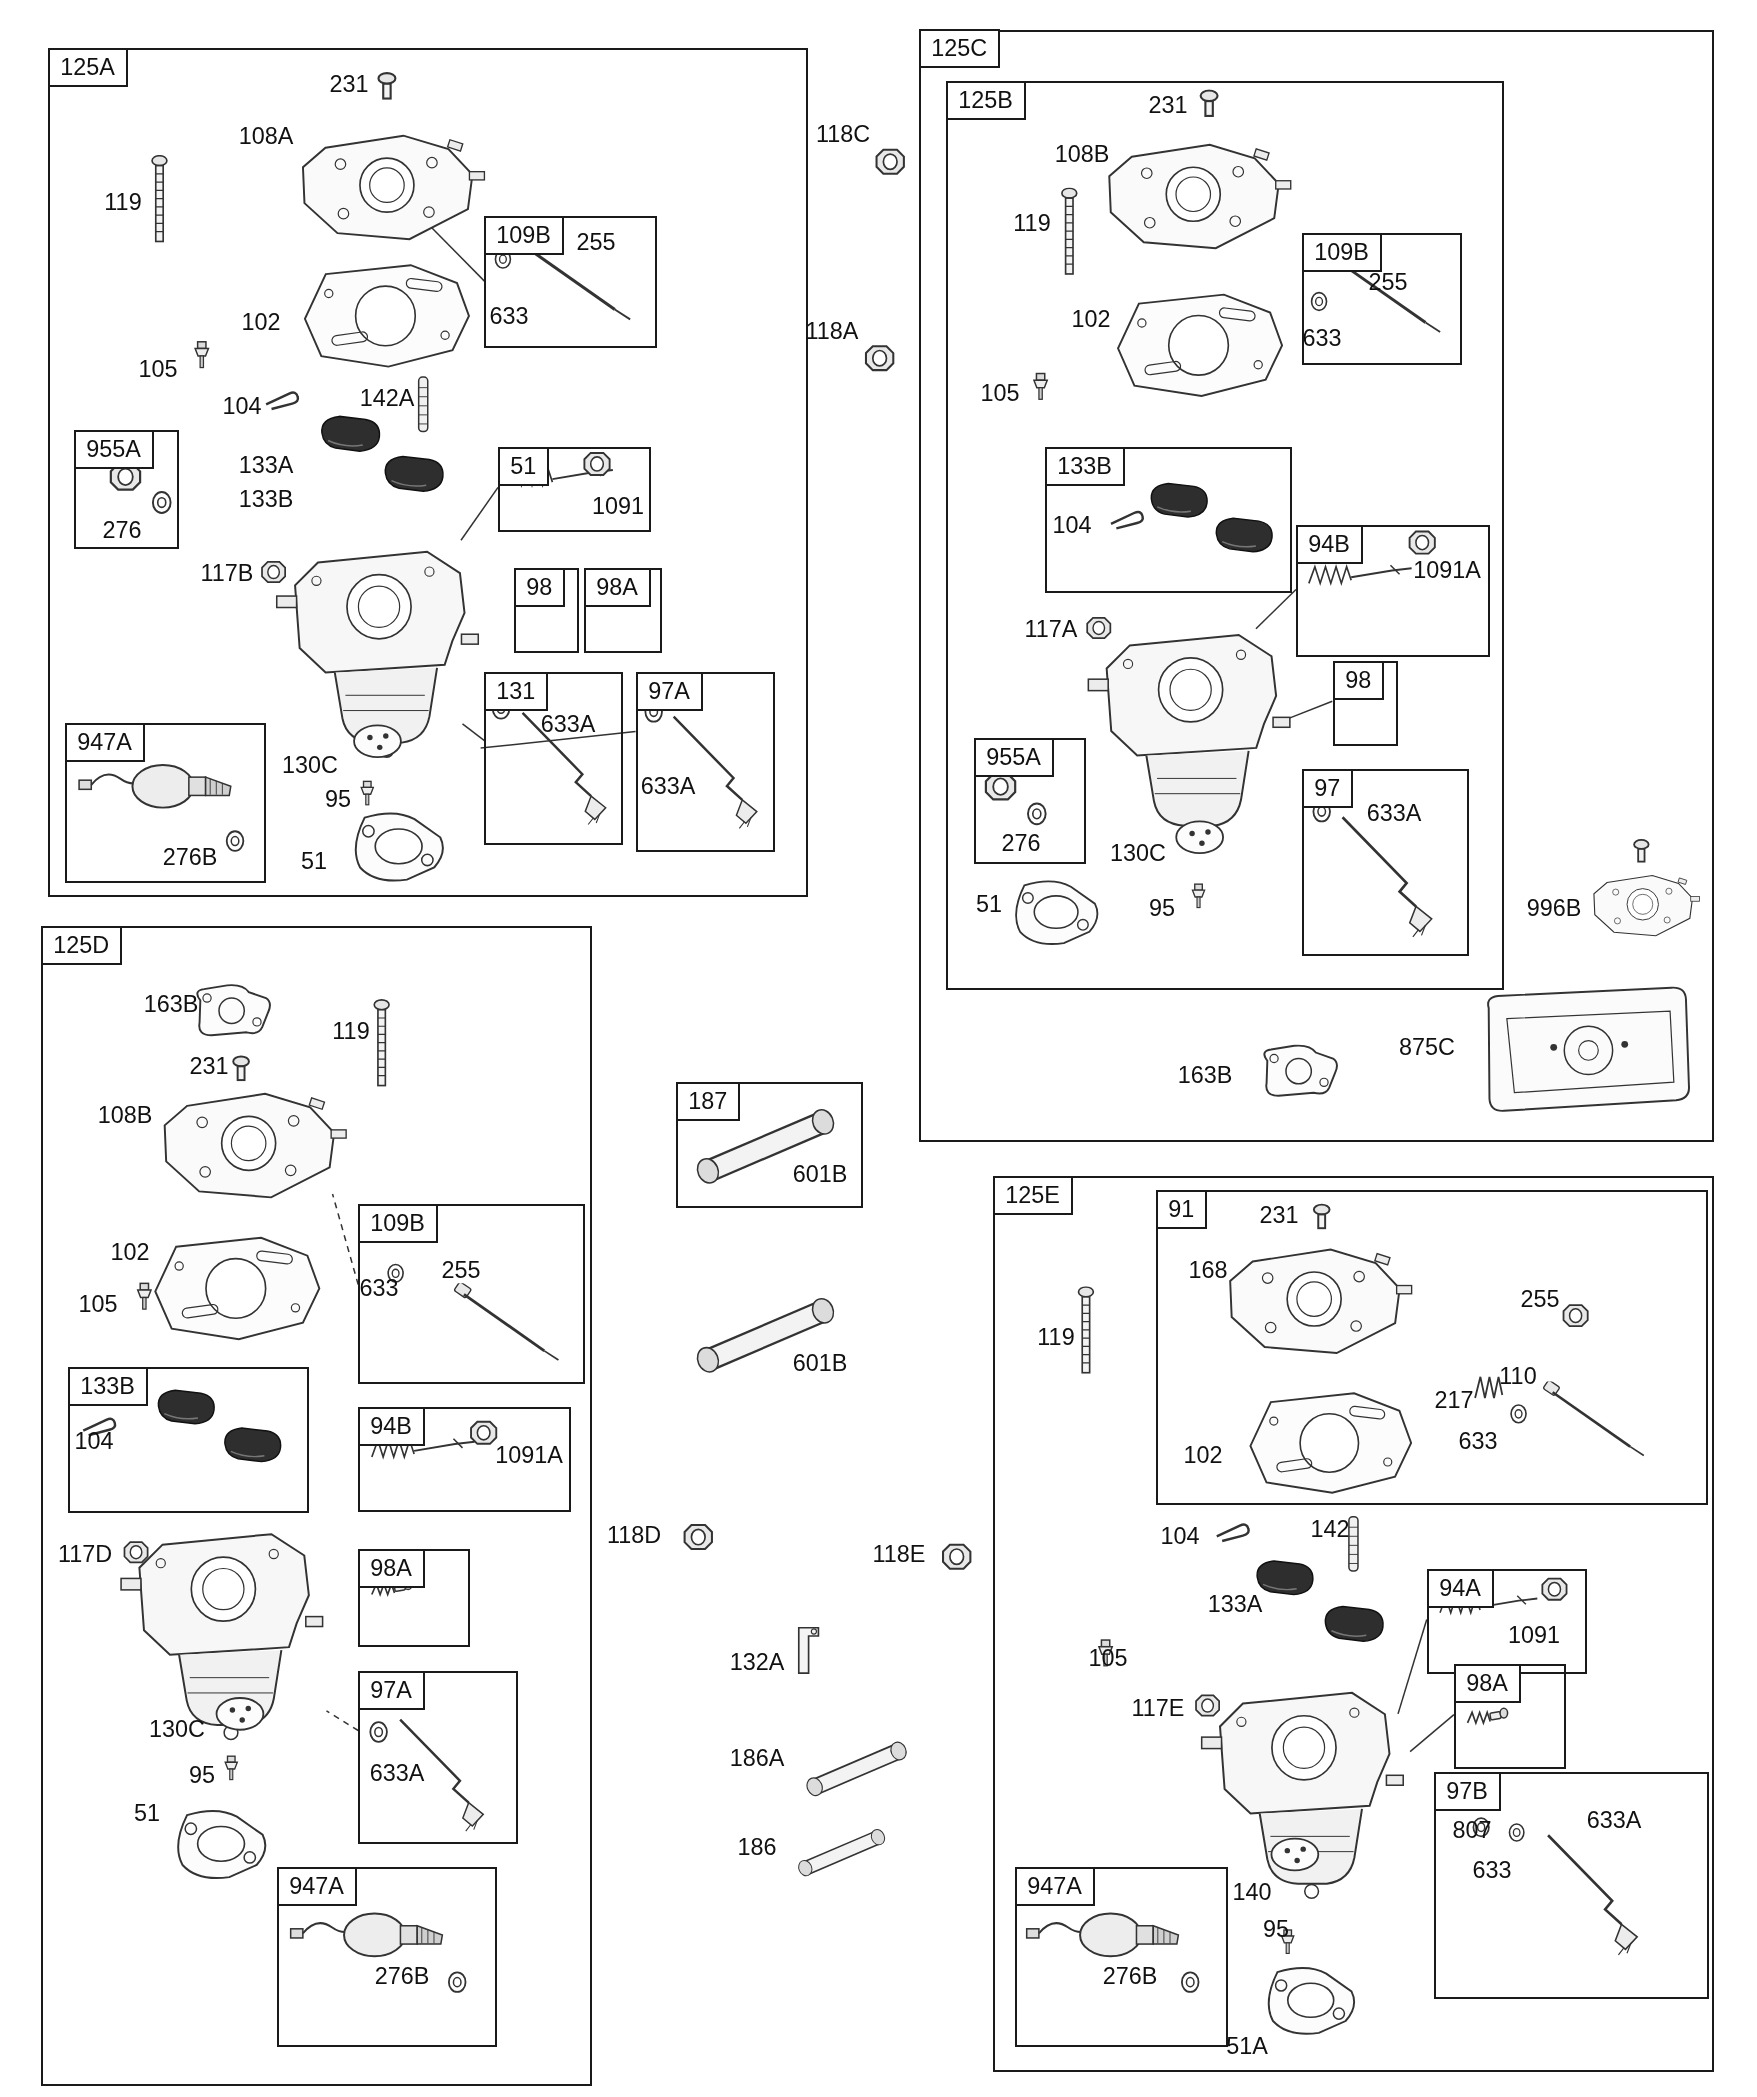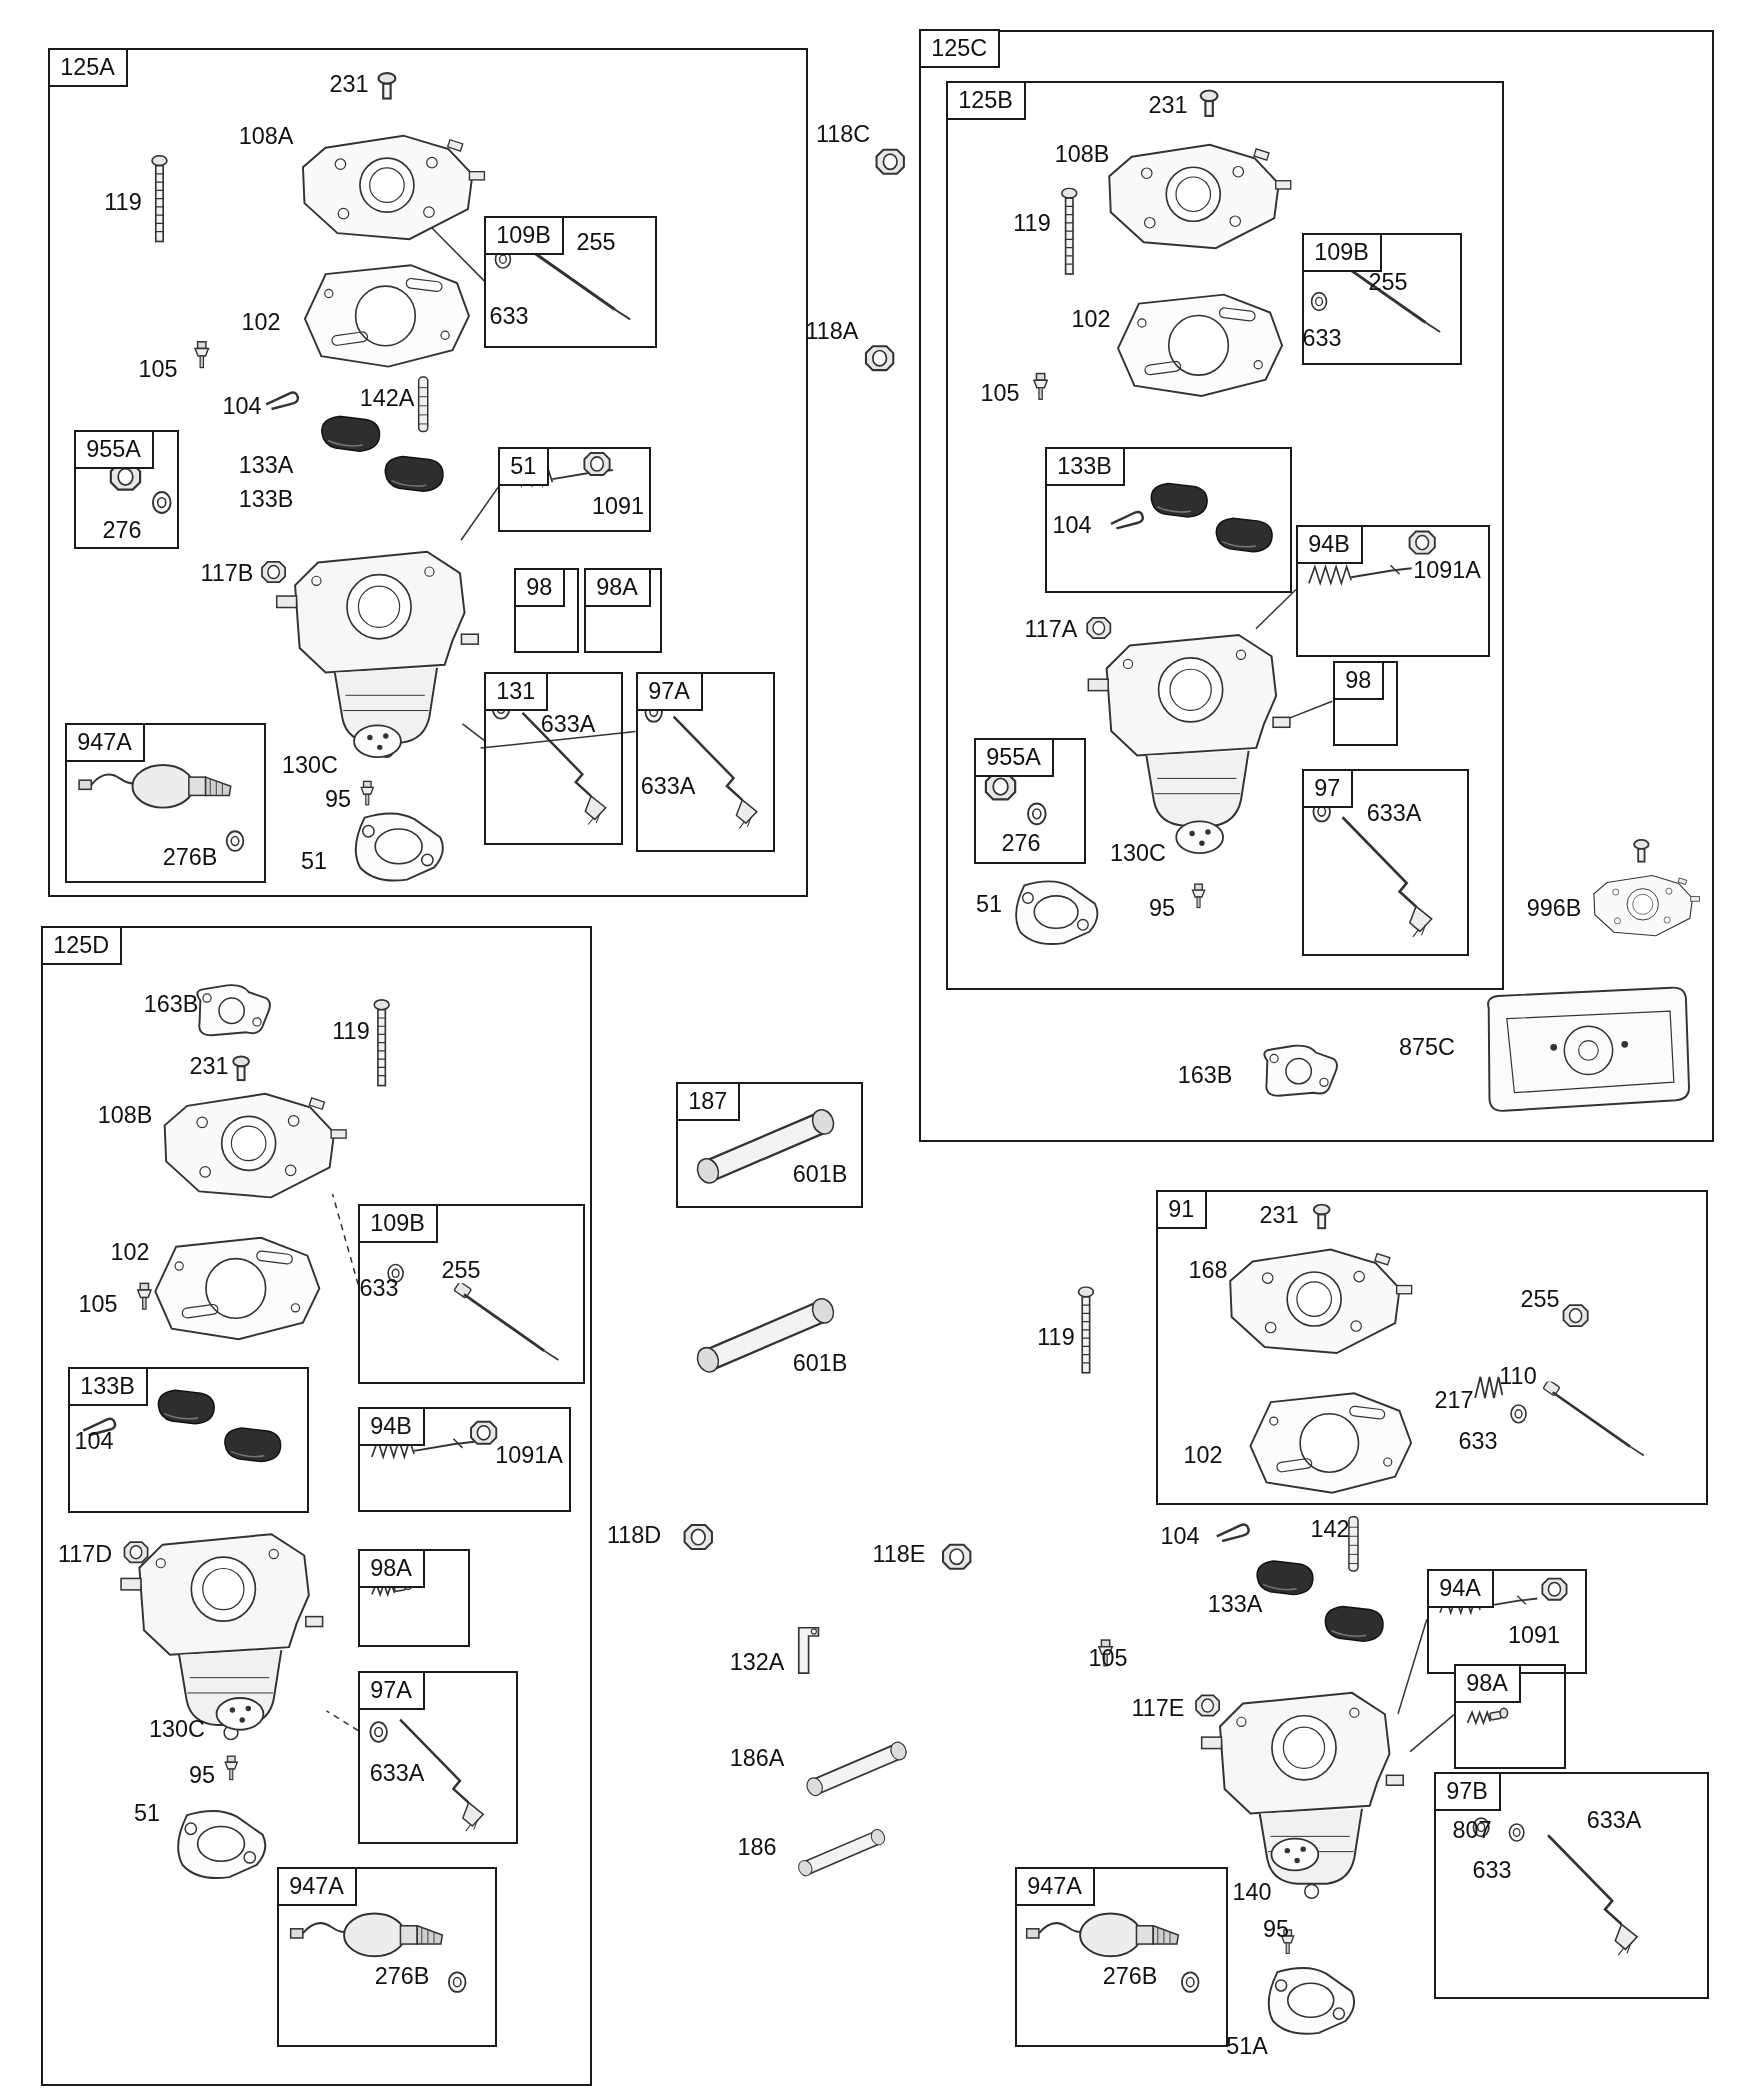--- a/index.html
+++ b/index.html
@@ -299,20 +299,23 @@
     </div>
 <div class="bx" style="left:919px;top:29.5px;width:791px;height:1108px">
       <span class="tag">125C</span>
     </div>
 <div class="bx" style="left:946px;top:81px;width:554px;height:905px">
       <span class="tag">125B</span>
     </div>
 <div class="bx" style="left:41px;top:926px;width:547px;height:1156px">
       <span class="tag">125D</span>
     </div>
+<div class="bx" style="left:993px;top:1176px;width:717px;height:892px">
+      <span class="tag">125E</span>
+    </div>
 <div class="bx" style="left:676px;top:1082px;width:183px;height:122px">
       <span class="tag">187</span>
     </div>
 
 <div class="bx" style="left:74px;top:430px;width:101px;height:115px">
       <span class="tag">955A</span>
     </div>
 <div class="bx" style="left:484px;top:216px;width:169px;height:128px">
       <span class="tag">109B</span>
     </div>

